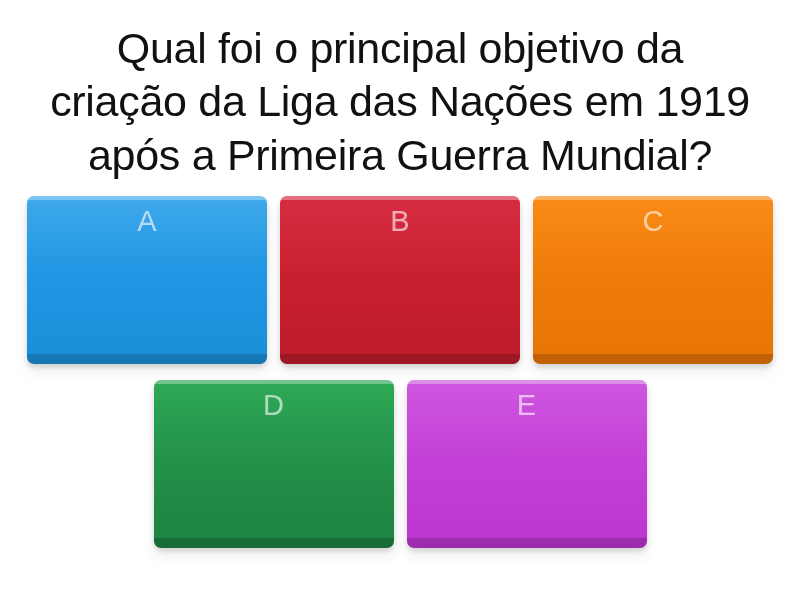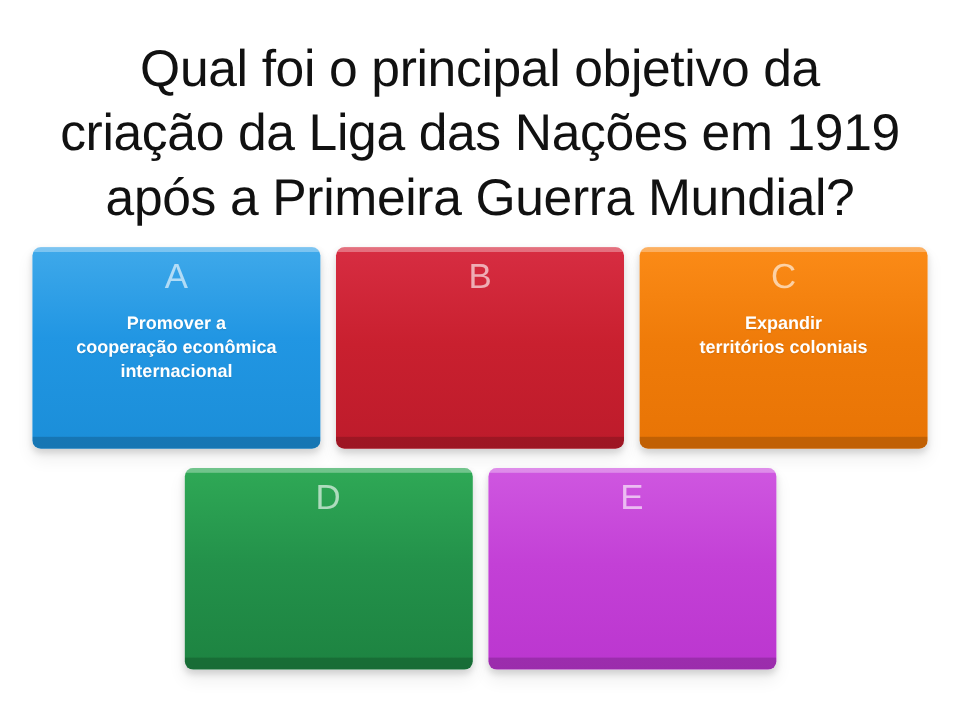--- a/index.html
+++ b/index.html
@@ -21,21 +21,21 @@
     height: 600px;
     position: relative;
     display: flex;
     flex-direction: column;
     align-items: center;
   }
 
   
   #question-area {
     width: 790px;
-    padding-top: 32px;
+    padding-top: 22px;
     text-align: center;
   }
 
   #question-text {
     font-family: "Liberation Sans", sans-serif;
     font-size: 43px;
     font-weight: 300;
     line-height: 1.24;
     color: #111111;
     letter-spacing: -0.3px;
@@ -140,33 +140,28 @@
 criação da Liga das Nações em 1919
 após a Primeira Guerra Mundial?</h1>
   </div>
 
   <div id="answers-area">
 
     <div class="answer-row">
 
       <div class="answer-card card-A">
         <div class="card-letter">A</div>
-        <div class="card-text">Promover a
-cooperação econômica
-internacional</div>
       </div>
 
       <div class="answer-card card-B">
         <div class="card-letter">B</div>
       </div>
 
       <div class="answer-card card-C">
         <div class="card-letter">C</div>
-        <div class="card-text">Expandir
-territórios coloniais</div>
       </div>
 
     </div>
 
     <div class="answer-row">
 
       <div class="answer-card card-D">
         <div class="card-letter">D</div>
       </div>
 

